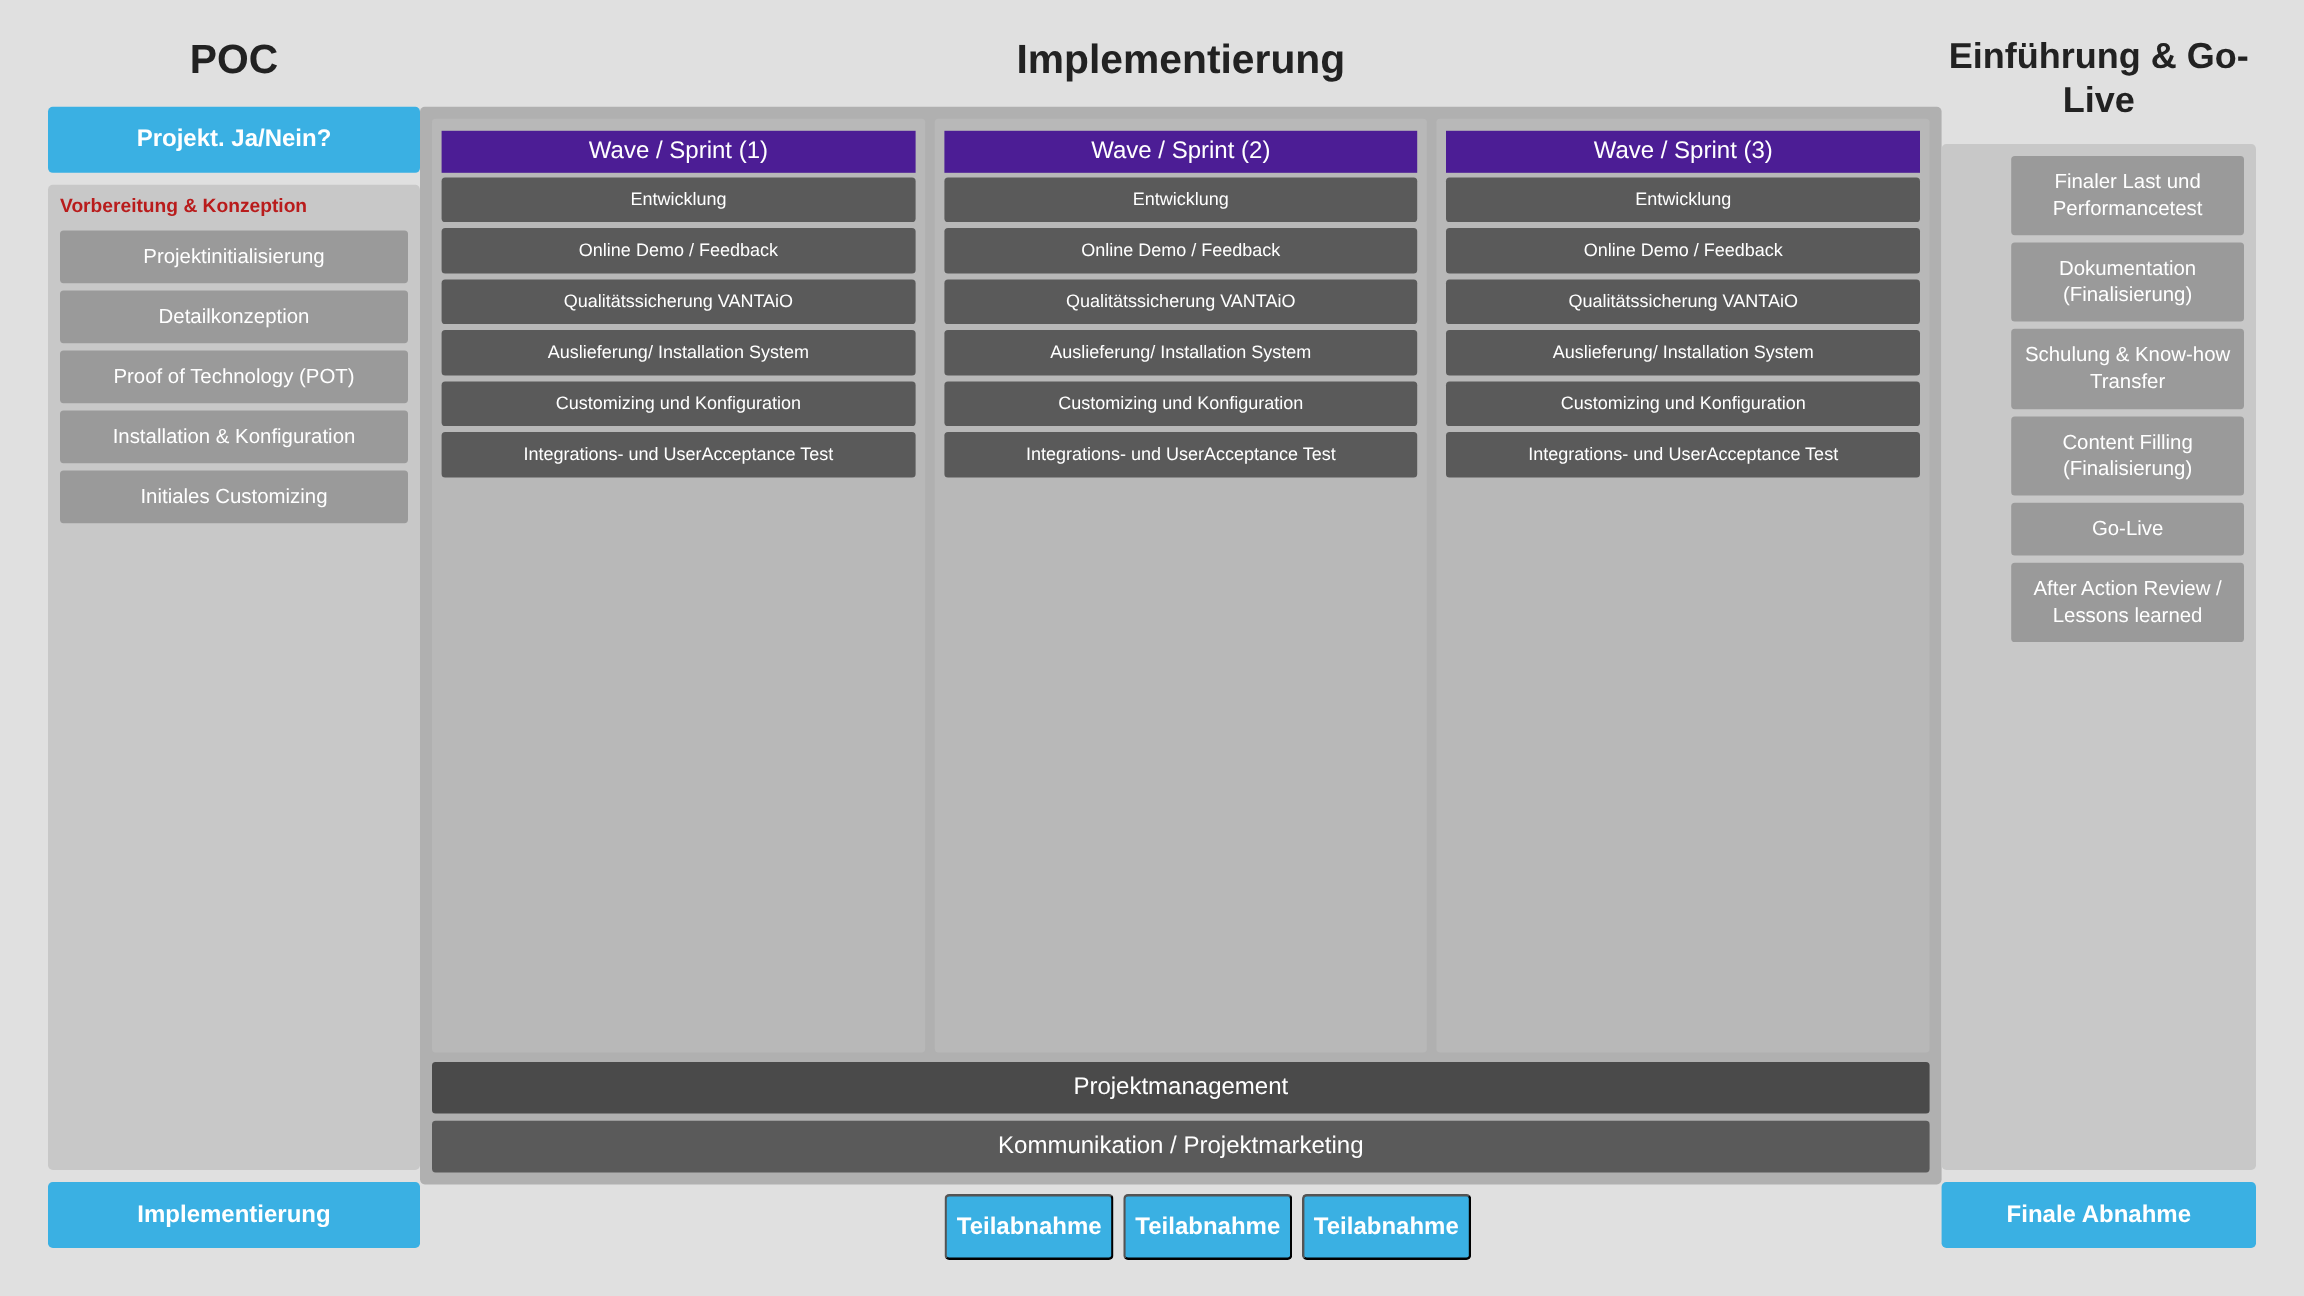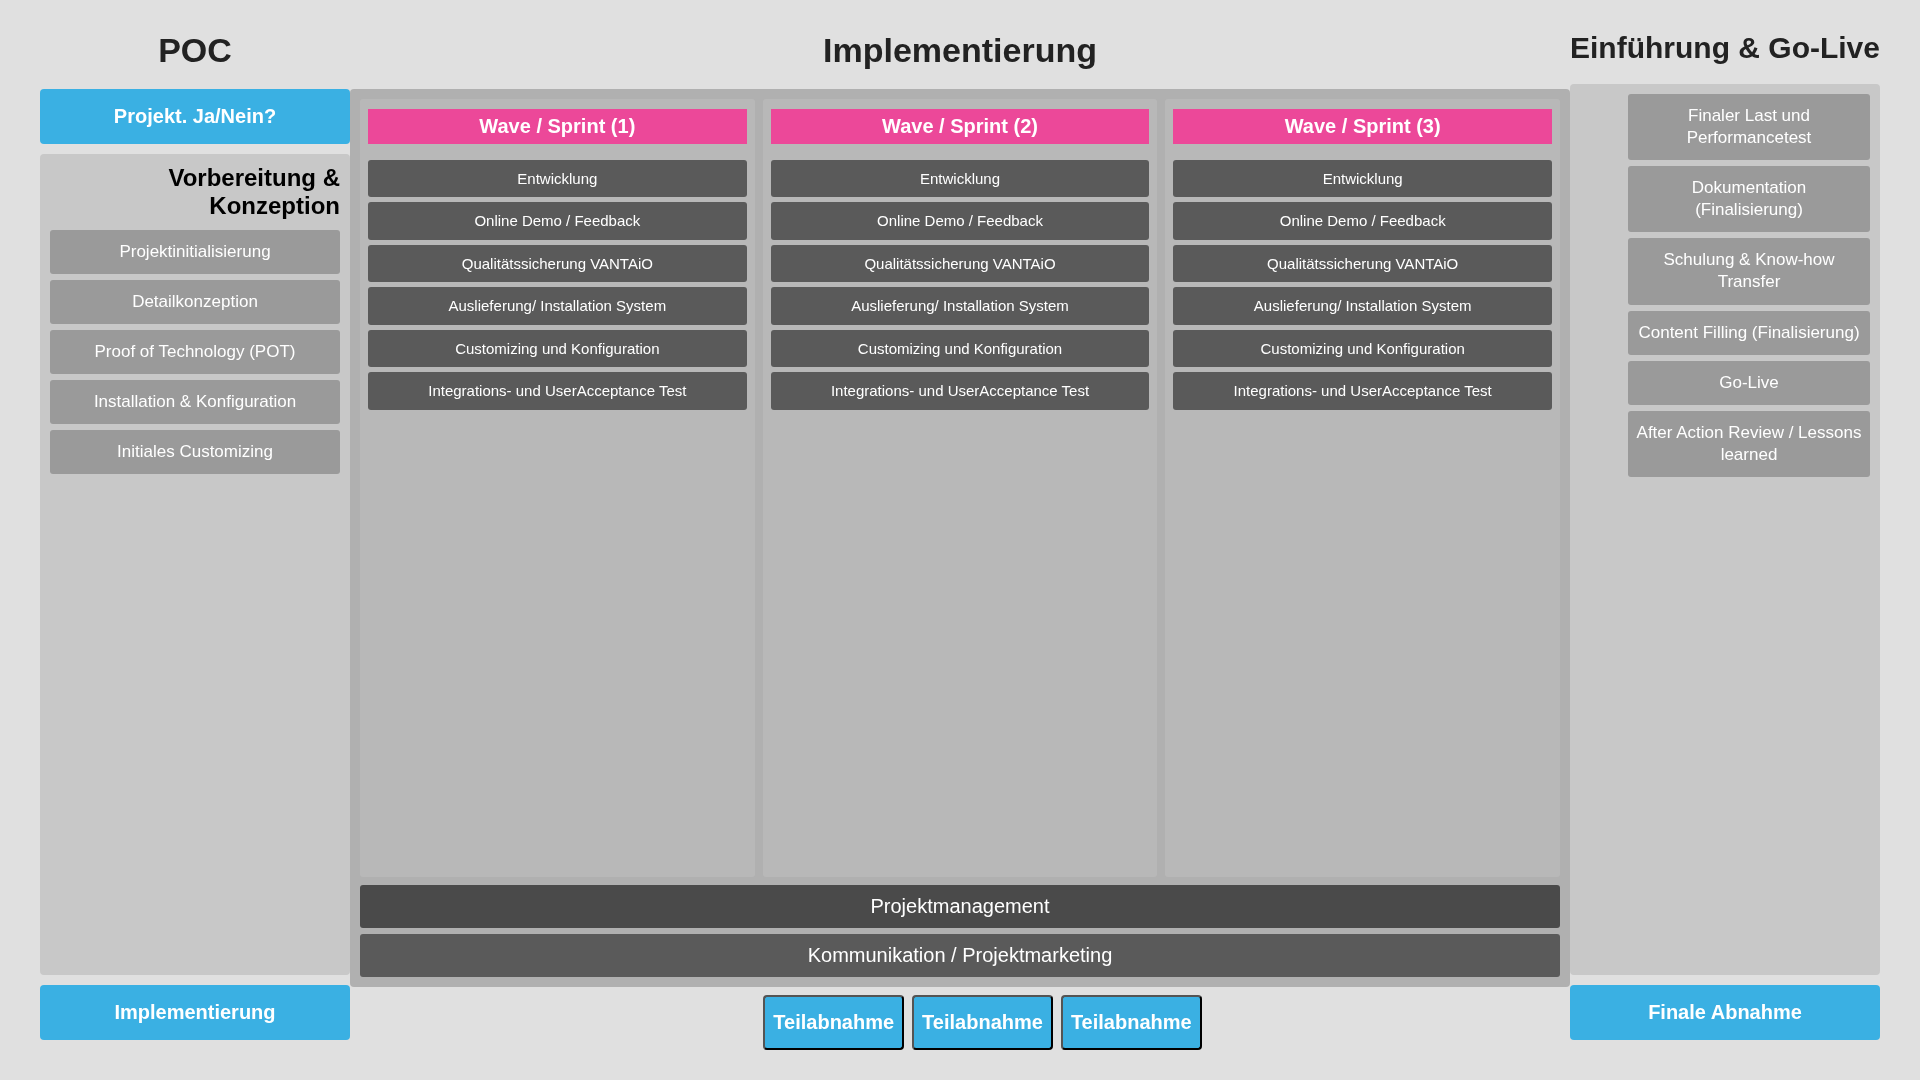--- a/index.html
+++ b/index.html
@@ -54,24 +54,24 @@
       font-weight: bold;
       border: none;
       border-radius: 4px;
       padding: 16px 20px;
       width: 100%;
       text-align: center;
       margin-bottom: 10px;
       cursor: pointer;
     }
     .vorbereitung-title {
-      font-size: 24px;
-      font-weight: bold;
-      color: #000000;
-      text-align: right;
+      font-size: 16px;
+      font-weight: bold;
+      color: #b91c1c;
+      text-align: left;
       margin-bottom: 10px;
     }
     .gray-item {
       background: #9a9a9a;
       color: #fff;
       font-size: 17px;
       text-align: center;
       padding: 11px 12px;
       border-radius: 3px;
       margin-bottom: 6px;
@@ -103,25 +103,25 @@
     .wave-col {
       flex: 1;
       background: #b8b8b8;
       border-radius: 3px;
       padding: 10px 8px 8px;
       display: flex;
       flex-direction: column;
     }
     .wave-title {
       font-size: 20px;
-      font-weight: bold;
-      color: #fff;
-      text-align: center;
-      margin-bottom: 16px;
-      background: #ec4899;
+      font-weight: normal;
+      color: #fff;
+      text-align: center;
+      margin-bottom: 4px;
+      background: #4c1d95;
       padding: 6px 4px;
     }
     .wave-item {
       background: #5a5a5a;
       color: #fff;
       font-size: 15px;
       text-align: center;
       padding: 9px 6px;
       border-radius: 3px;
       margin-bottom: 5px;
@@ -162,21 +162,21 @@
       font-size: 20px;
       font-weight: bold;
       text-align: center;
       padding: 14px 8px;
       border-radius: 4px;
       cursor: pointer;
     }
 
     
     .einfuehrung-col {
-      width: 310px;
+      width: 262px;
       flex-shrink: 0;
     }
     .einfuehrung-col .section-title { font-size: 30px; }
 
     .einfuehrung-inner {
       background: #c8c8c8;
       border-radius: 4px;
       padding: 10px;
       width: 100%;
       display: flex;

